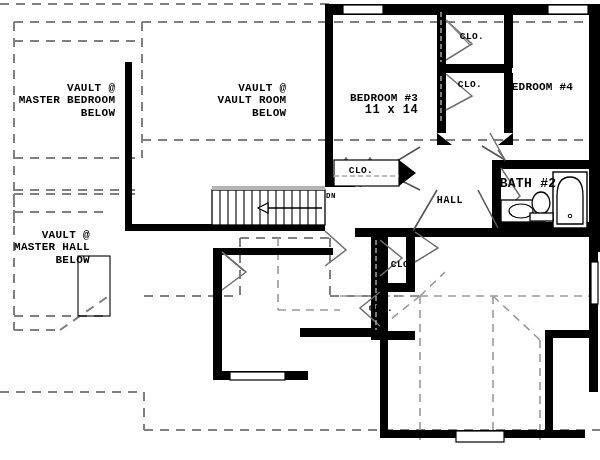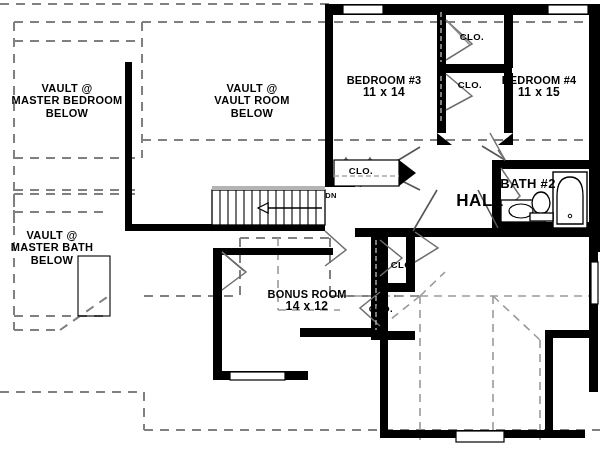--- a/index.html
+++ b/index.html
@@ -20,36 +20,36 @@
   #plan-svg {
     position: absolute;
     left: 0;
     top: 0;
     width: 600px;
     height: 460px;
     display: block;
   }
   .label {
     position: absolute;
-    font-family: Liberation Sans, sans-serif;
+    font-family: Liberation Mono, monospace;
     font-weight: bold;
     color: #000000;
-    text-align: center;
+    text-align: right;
     white-space: nowrap;
     line-height: 1.12;
     letter-spacing: 0.2px;
     transform: translate(-50%, -50%);
     pointer-events: none;
   }
   .label .ln { display: block; }
   .lbl-vault { font-size: 11px; letter-spacing: 0.3px; }
   .lbl-room-name { font-size: 11px; }
   .lbl-room-dim { font-size: 12px; letter-spacing: 0.4px; }
   .lbl-clo { font-size: 9.5px; letter-spacing: 0.4px; }
-  .lbl-hall { font-size: 17px; letter-spacing: 0.6px; margin-left: 30px; }
+  .lbl-hall { font-size: 10px; letter-spacing: 0.6px; }
   .lbl-bath { font-size: 13px; letter-spacing: 0.3px; }
   .lbl-dn { font-size: 7.5px; letter-spacing: 0.4px; }
 </style>
 </head>
 <body>
 
 <div id="floorplan-root">
 
   <svg id="plan-svg" viewBox="0 0 600 460">
 
@@ -250,38 +250,33 @@
   </div>
 
   <div class="label lbl-vault" style="left:252px; top:100px;">
     <span class="ln">VAULT @</span>
     <span class="ln">VAULT ROOM</span>
     <span class="ln">BELOW</span>
   </div>
 
   <div class="label lbl-vault" style="left:52px; top:247px;">
     <span class="ln">VAULT @</span>
-    <span class="ln">MASTER BATH</span>
+    <span class="ln">MASTER HALL</span>
     <span class="ln">BELOW</span>
   </div>
 
-  <div class="label" style="left:384px; top:87px;">
+  <div class="label" style="left:384px; top:105px;">
     <span class="ln lbl-room-name">BEDROOM #3</span>
     <span class="ln lbl-room-dim">11 x 14</span>
   </div>
 
   <div class="label" style="left:539px; top:87px;">
     <span class="ln lbl-room-name">BEDROOM #4</span>
-    <span class="ln lbl-room-dim">11 x 15</span>
-  </div>
-
-  <div class="label" style="left:307px; top:301px;">
-    <span class="ln lbl-room-name">BONUS ROOM</span>
-    <span class="ln lbl-room-dim">14 x 12</span>
-  </div>
+  </div>
+
 
 
   <div class="label lbl-hall" style="left:450px; top:201px;">HALL</div>
 
   <div class="label lbl-bath" style="left:528px; top:184px;">BATH #2</div>
 
   <div class="label lbl-clo" style="left:472px; top:37px;">CLO.</div>
   <div class="label lbl-clo" style="left:470px; top:85px;">CLO.</div>
   <div class="label lbl-clo" style="left:361px; top:171px;">CLO.</div>
   <div class="label lbl-clo" style="left:403px; top:265px;">CLO.</div>

